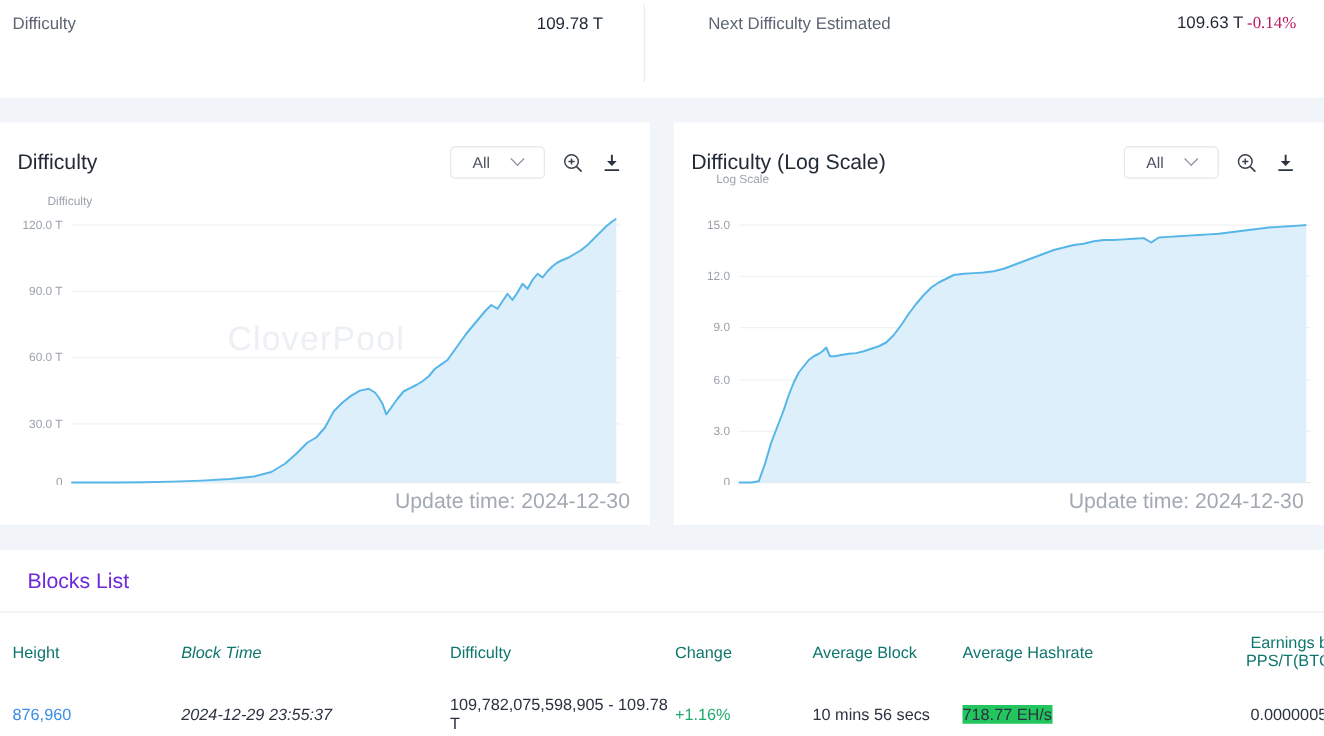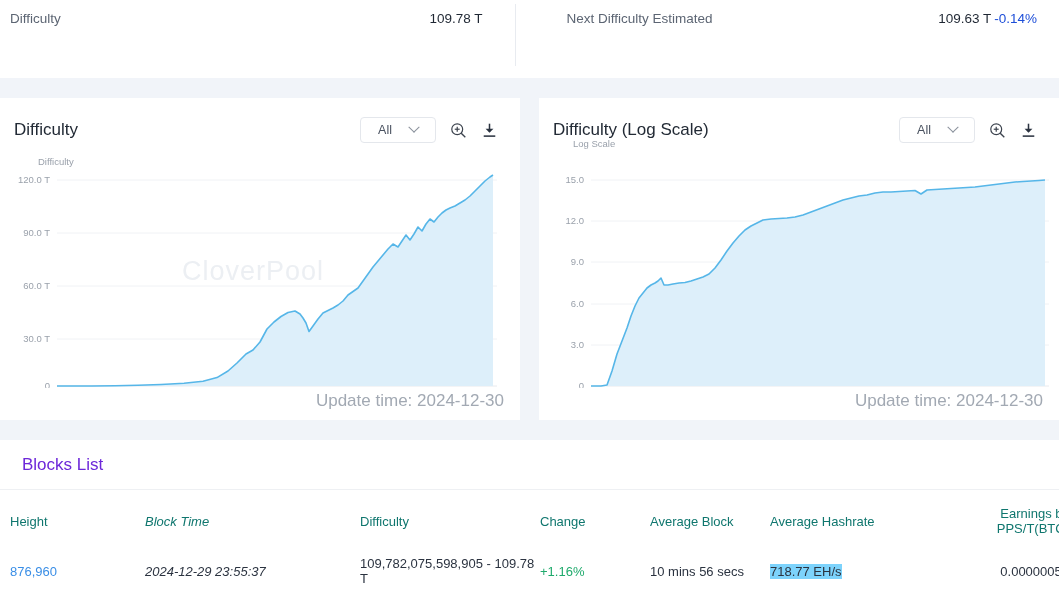--- a/index.html
+++ b/index.html
@@ -51,21 +51,21 @@
     display: flex;
     align-items: center;
     gap: 5px;
     white-space: nowrap;
   }
   .summary-value {
     font-size: 13.5px;
     color: #1f2733;
     white-space: nowrap;
   }
-  .summary-value .delta-down { color: #1d4ed8; margin-left: 3px; }
+  .summary-value .delta-down { color: #be185d; margin-left: 3px; font-family: Liberation Serif, serif; }
   .info-icon {
     display: inline-block;
     width: 12px; height: 12px;
     border-radius: 50%;
     background: #c9ced6;
     color: #ffffff;
     font-size: 9px;
     line-height: 12px;
     text-align: center;
     font-style: italic;
@@ -181,21 +181,21 @@
   }
   .c-height  { width: 135px; padding-left: 10px !important; }
   .c-time    { width: 215px; font-style: italic; }
   .c-diff    { width: 180px; }
   .c-change  { width: 110px; }
   .c-avgblk  { width: 120px; }
   .c-avghash { width: 160px; }
   .c-earn    { width: 139px; text-align: right !important; padding-right: 14px !important; }
   .link-blue { color: #3a8ee6; cursor: pointer; }
   .pos-change { color: #1faa6c; }
-  .selected-text { background: #7dd3fc; margin-top: 36px; }
+  .selected-text { background: #22c55e; margin-top: 36px; }
 </style>
 </head>
 <body>
 
 <div class="page">
 
   <div class="summary-card">
     <div class="summary-col left">
       <div class="summary-row">
         <span class="summary-label">Difficulty</span>

